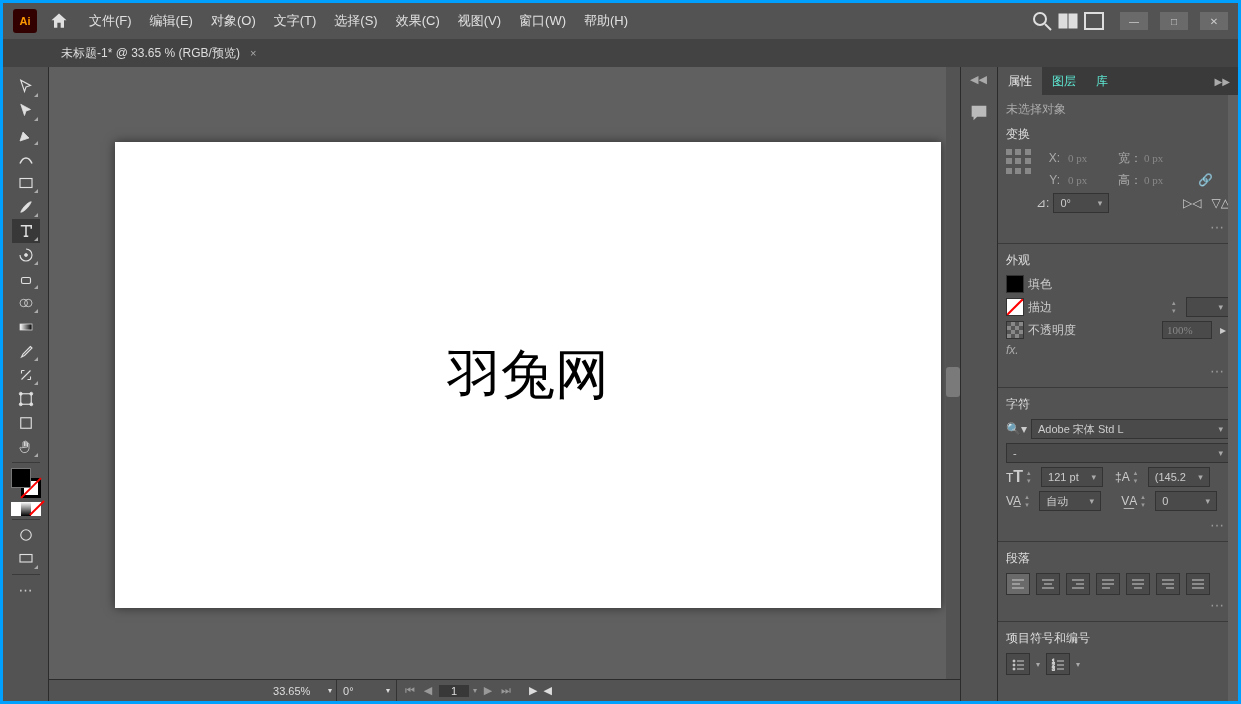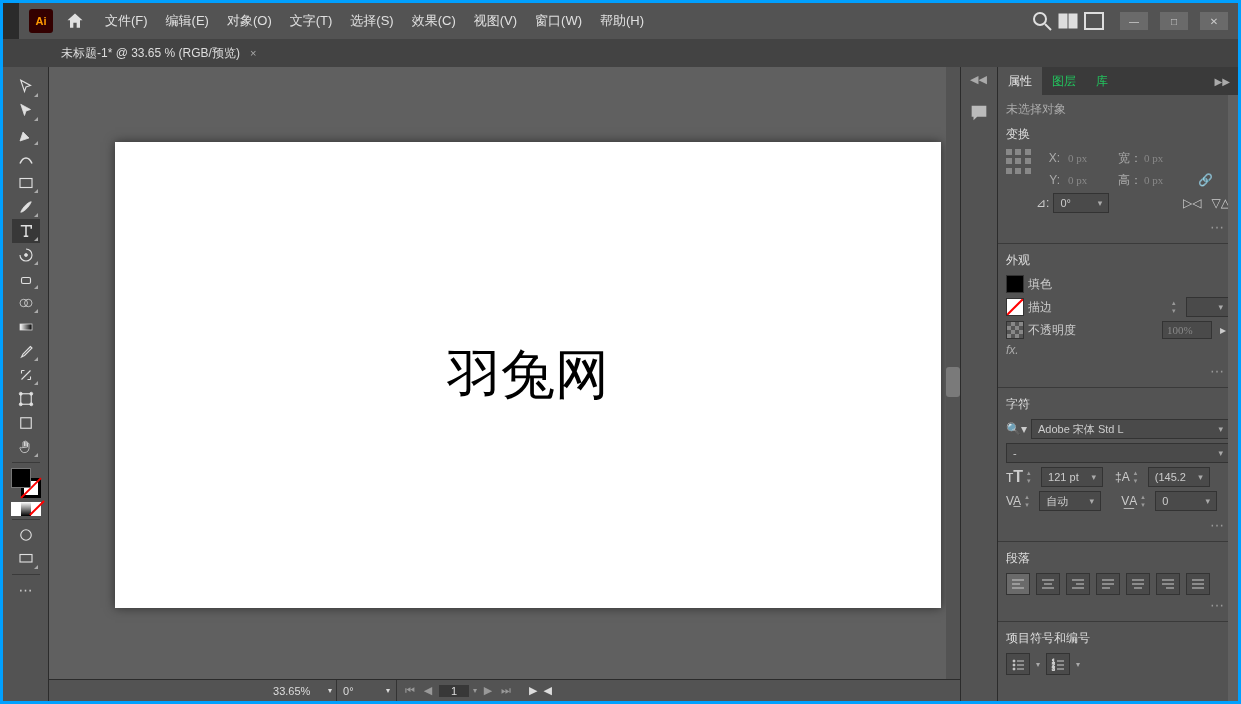--- a/index.html
+++ b/index.html
@@ -1,20 +1,20 @@
 <!DOCTYPE html>
 <html><head>
   <meta charset="utf-8">
   <style>
     * { box-sizing: border-box; margin: 0; padding: 0; font-family: "Microsoft YaHei", sans-serif; }
     body { width: 1241px; height: 704px; background: #00A0FF; overflow: hidden; position: relative; }
     .app { position: absolute; top: 3px; left: 3px; right: 3px; bottom: 3px; background: #2b2b2b; display: flex; flex-direction: column; }
     
     
-    .menubar { height: 36px; background: #535353; display: flex; align-items: center; padding: 0 10px; gap: 2px; margin-left: 16px; }
+    .menubar { height: 36px; background: #535353; display: flex; align-items: center; padding: 0 10px; gap: 2px; }
     .menubar .logo { width: 24px; height: 24px; background: #330000; color: #FF9A00; display: flex; align-items: center; justify-content: center; font-weight: bold; font-size: 11px; border-radius: 3px; }
     .menubar .home-icon { width: 20px; height: 20px; margin: 0 10px; fill: #e0e0e0; }
     .menubar .menu-item { color: #e0e0e0; font-size: 13px; padding: 4px 8px; cursor: default; }
     .menubar .spacer { flex: 1; }
     .menubar .icon-btn { width: 24px; height: 24px; display: flex; align-items: center; justify-content: center; fill: #e0e0e0; stroke: #e0e0e0; }
     .menubar .win-controls { display: flex; gap: 12px; margin-left: 12px; }
     .menubar .win-controls div { width: 28px; height: 18px; background: #6a6a6a; display: flex; align-items: center; justify-content: center; color: #ccc; font-size: 10px; }
     
     
     .tabbar { height: 28px; background: #434343; display: flex; align-items: center; padding-left: 48px; }
@@ -57,21 +57,21 @@
     .statusbar .play { padding: 0 10px; display: flex; gap: 6px; }
     
     
     .dock-strip { width: 38px; background: #535353; border-left: 1px solid #2b2b2b; border-right: 1px solid #2b2b2b; position: relative; }
     .dock-strip .collapse { position: absolute; top: 6px; right: 10px; color: #aaa; font-size: 11px; }
     .dock-strip .dock-icon { width: 32px; height: 32px; margin: 30px auto 0; display: flex; align-items: center; justify-content: center; }
     
     
     .right-panel { width: 240px; background: #535353; display: flex; flex-direction: column; font-size: 12px; color: #ccc; }
     .rp-tabs { height: 28px; background: #3a3a3a; display: flex; align-items: center; }
-    .rp-tab { padding: 0 10px; height: 100%; display: flex; align-items: center; color: #22c55e; }
+    .rp-tab { padding: 0 10px; height: 100%; display: flex; align-items: center; color: #5eead4; }
     .rp-tab.active { background: #535353; color: #e5e5e5; }
     .rp-body { flex: 1; overflow: auto; padding: 6px 8px; position: relative; }
     .rp-title { color: #ddd; margin: 8px 0 6px; }
     .rp-sub { color: #aaa; margin-bottom: 6px; }
     .field-row { display: flex; align-items: center; gap: 4px; margin-bottom: 4px; }
     .field-label { width: 18px; text-align: right; color: #aaa; }
     .field-input { width: 50px; height: 18px; background: #4a4a4a; border: 1px solid #333; color: #888; font-size: 11px; padding: 0 4px; display: flex; align-items: center; font-family: Liberation Serif, serif; }
     .field-input.off { background: transparent; border: none; }
     .stepper { width: 10px; height: 18px; display: flex; flex-direction: column; justify-content: center; }
     .stepper div { height: 8px; font-size: 7px; color: #999; line-height: 7px; }

